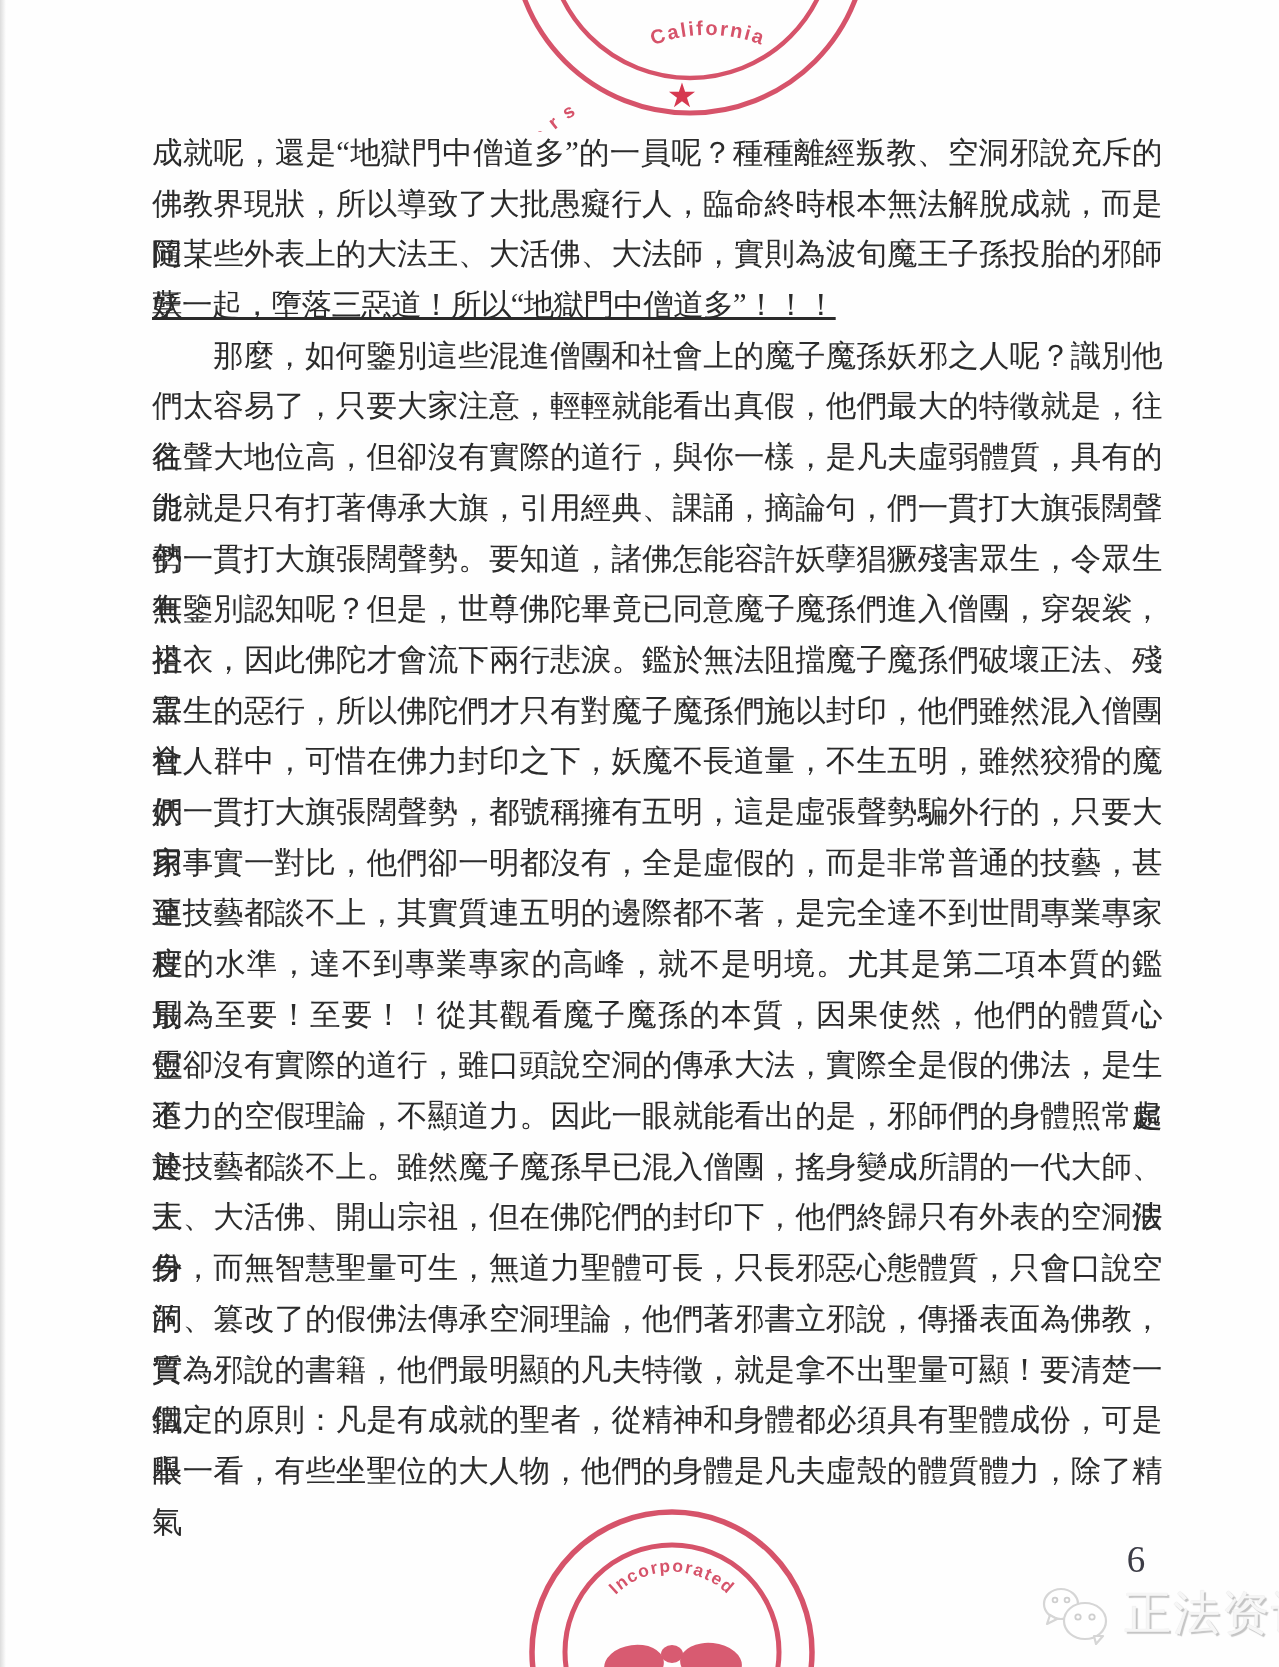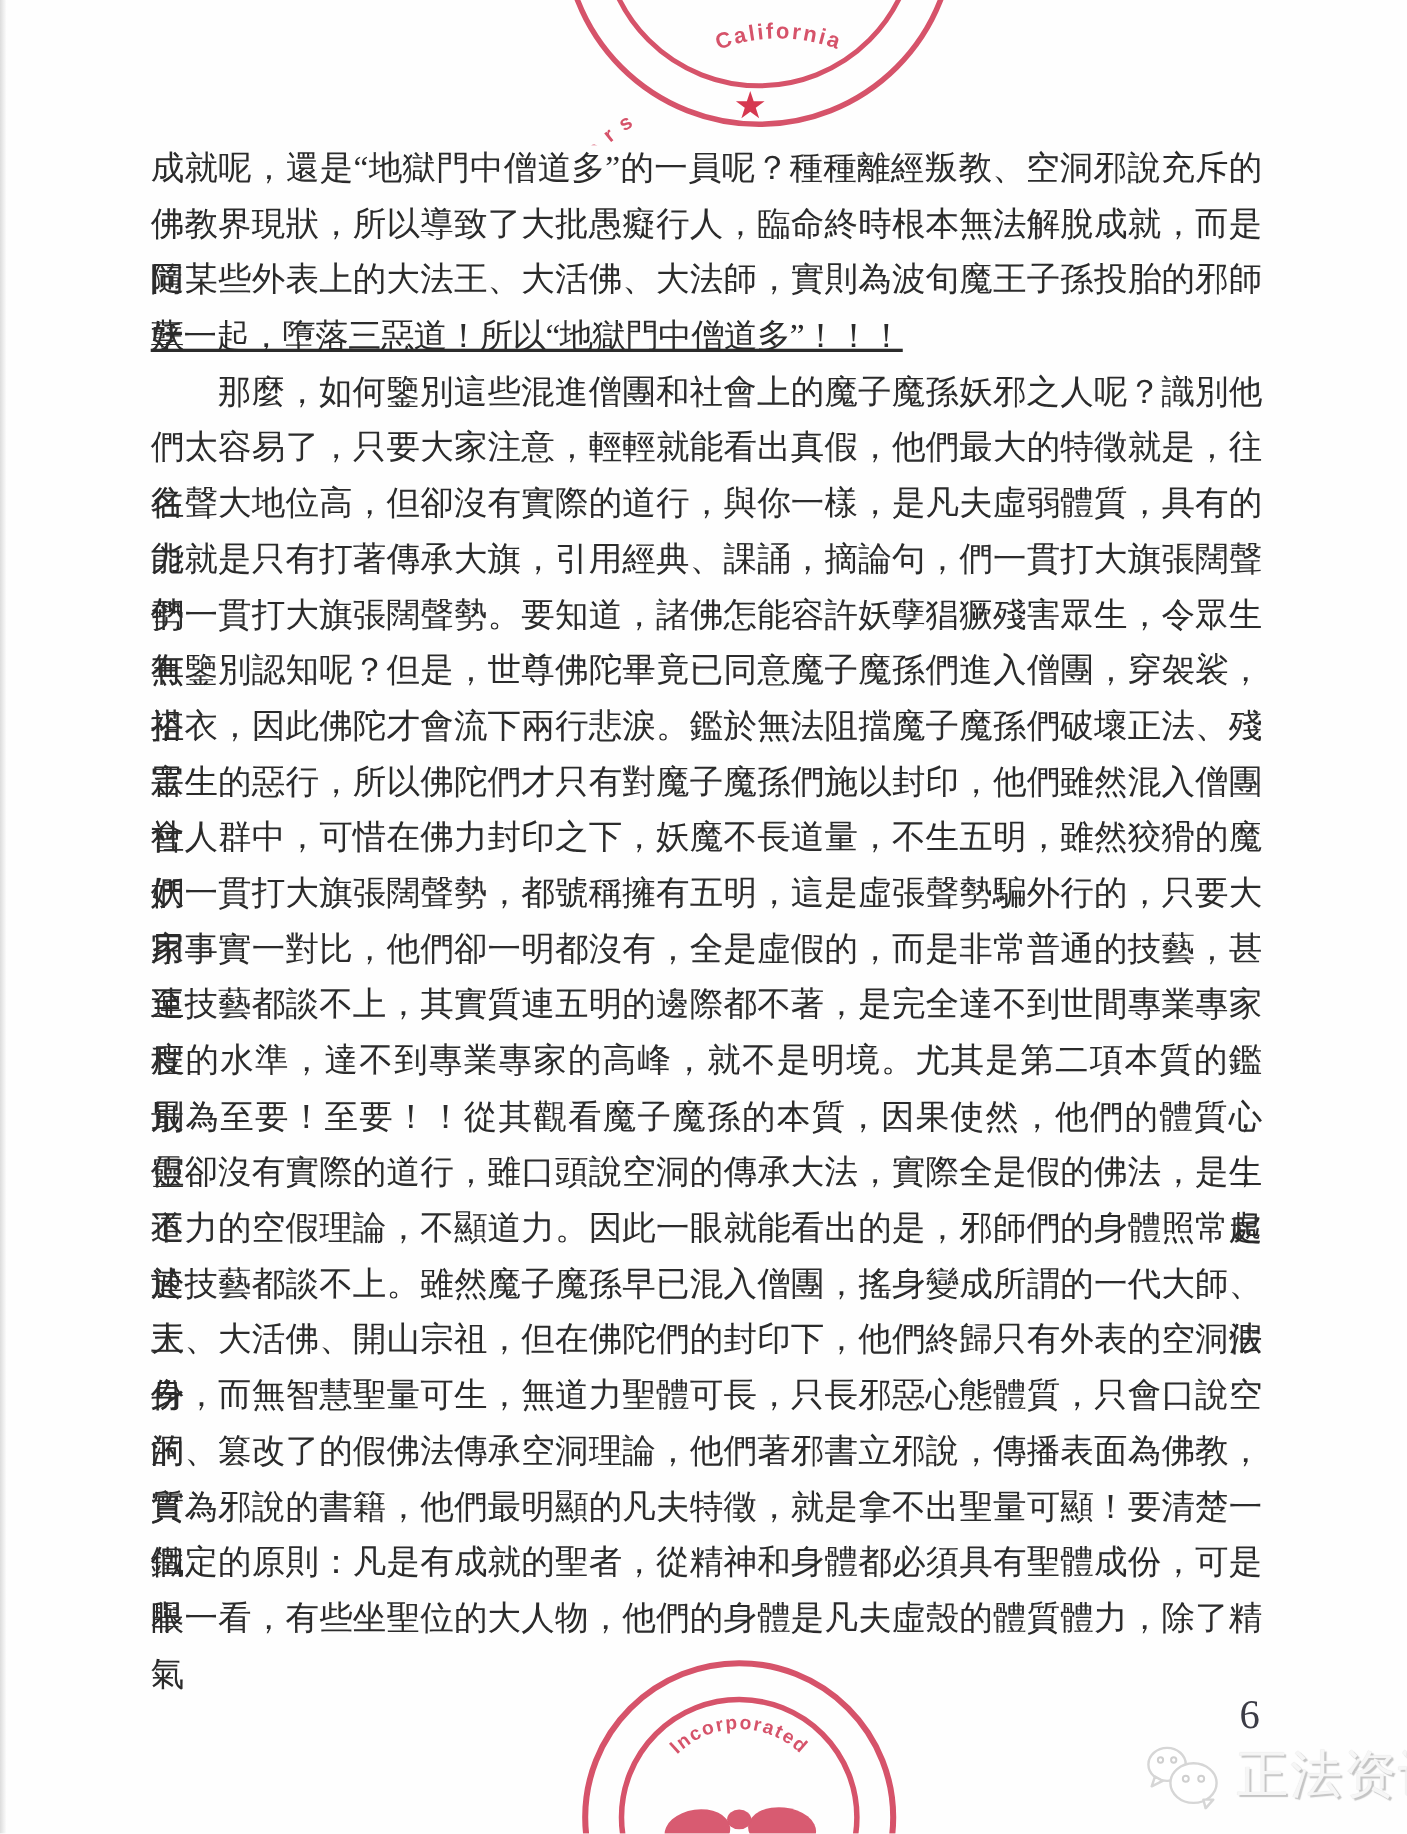--- a/index.html
+++ b/index.html
@@ -6,21 +6,21 @@
   .page{
     position:relative;width:1279px;height:1667px;background:#fefefe;
     overflow:hidden;font-family:"Liberation Serif","DejaVu Serif",serif;
   }
   .scan-edge{
     position:absolute;left:0;top:0;width:6px;height:1667px;
     background:linear-gradient(to right,rgba(120,120,120,.25),rgba(120,120,120,0));
   }
   
   .textblock{
-    position:absolute;left:137px;top:128px;width:1010px;
+    position:absolute;left:152px;top:128px;width:1010px;
     font-size:30.5px;line-height:50.7px;letter-spacing:-0.6px;color:#2b2b2b;
   }
   .line{
     text-align:justify;text-align-last:justify;text-justify:inter-character;
     height:50.7px;overflow:visible;
   }
   .line.indent{text-indent:61px;}
   .line.short{text-align-last:left;text-decoration:underline;}
   
   .stamp{position:absolute;color:var(--ink,#d6536a);}

